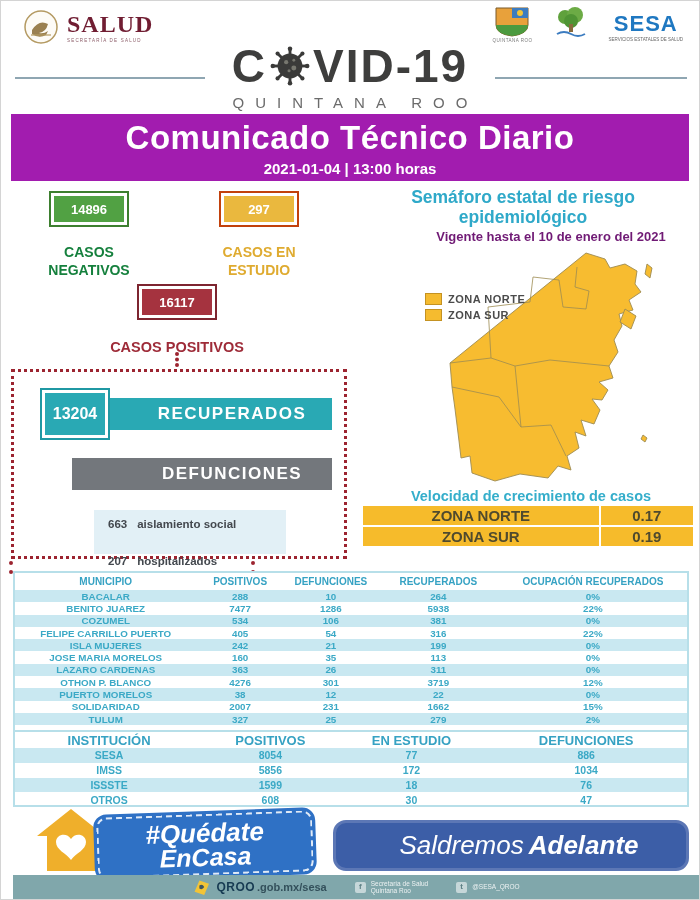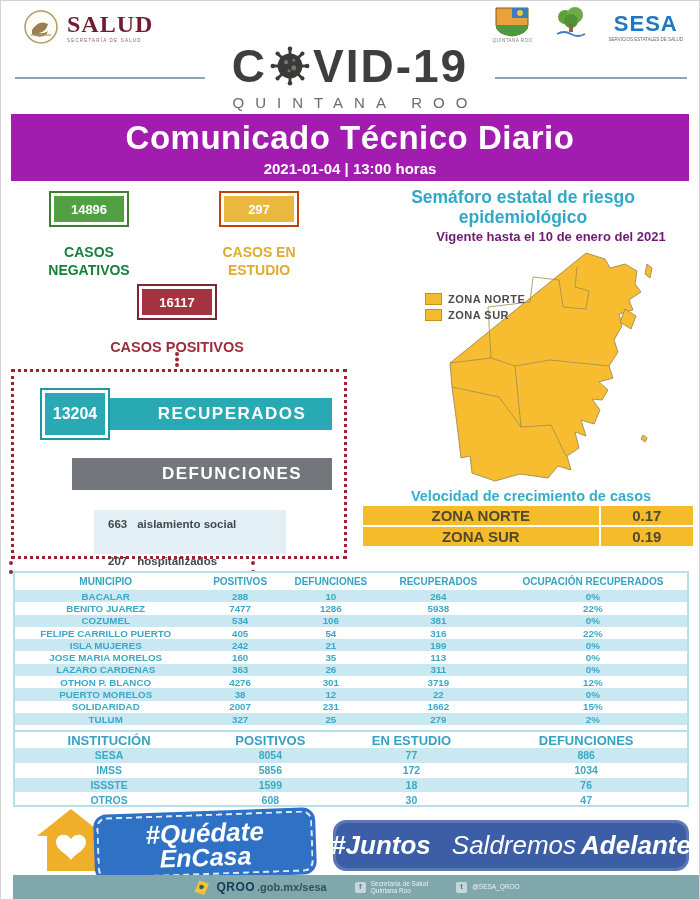--- a/index.html
+++ b/index.html
@@ -418,21 +418,20 @@
     <svg width="72" height="68" viewBox="0 0 72 68">
       <path d="M36,2 L70,29 L60,29 L60,64 L12,64 L12,29 L2,29 Z" fill="#efaf2b"></path>
       <path d="M36,32 c-4,-7 -15,-5 -15,3 c0,8 10,11 15,18 c5,-7 15,-10 15,-18 c0,-8 -11,-10 -15,-3 z" fill="#ffffff"></path>
     </svg>
   </div>
   <div class="quedate">
     <div class="l1">#Quédate</div>
     <div class="l2">EnCasa</div>
   </div>
   <div class="juntos">
-    <span class="b">#Juntos</span>
     <span class="r">Saldremos</span>
     <span class="b">Adelante</span>
   </div>
 
   <div class="footer">
     <div class="site">
       <svg width="18" height="16" viewBox="0 0 22 20">
         <path d="M3,16 L9,2 L21,6 L15,20 Z" fill="#f2c437"></path>
         <path d="M9,8 q4,-2 6,2 q-2,4 -6,2 z" fill="#3f5560"></path>
       </svg>

